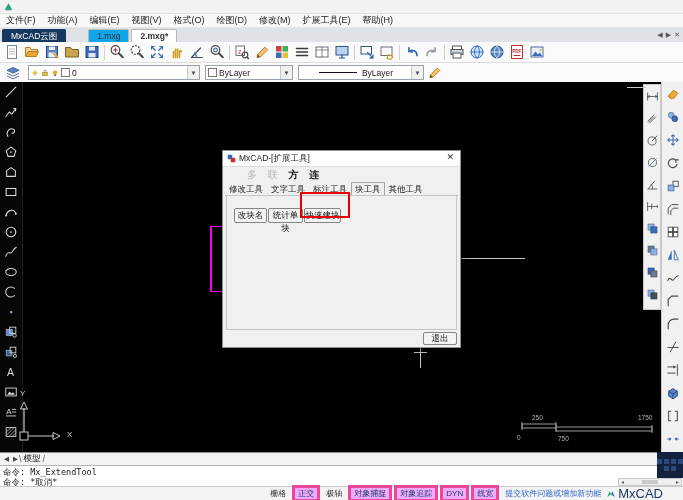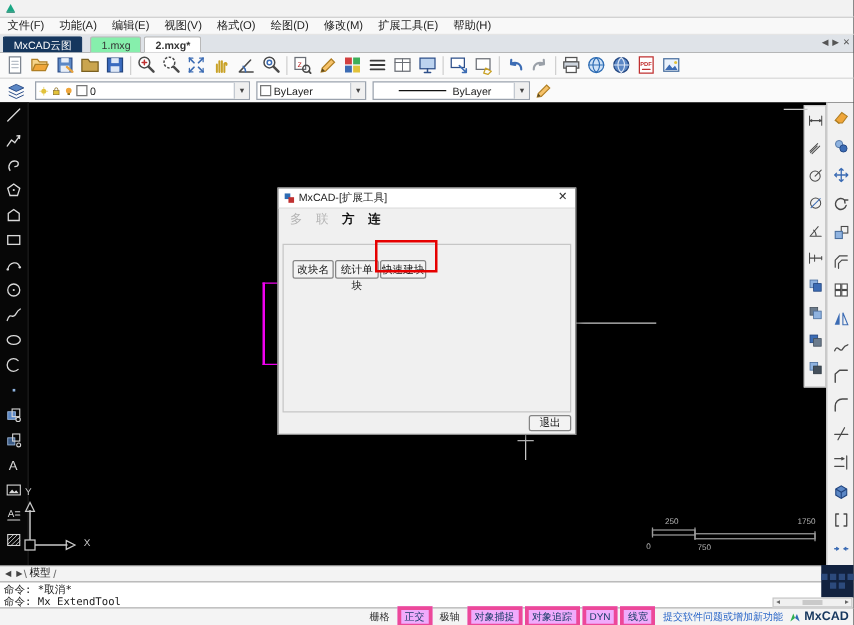--- a/index.html
+++ b/index.html
@@ -11,21 +11,21 @@
   .titlebar{position:absolute;left:0;top:0;width:683px;height:14px;background:#f2f2f2;
             border-bottom:1px solid #e2e2e2;display:flex;align-items:center;box-sizing:border-box}
   .titlebar .app-ico{margin:0 4px 0 4px;display:flex}
   .titlebar .ttl{font-size:8px;color:#4a4a4a;white-space:nowrap}
   .menubar{position:absolute;left:0;top:14px;width:683px;height:14px;background:#f8f8f8;
            border-bottom:1px solid #e5e5e5;display:flex;align-items:center;box-sizing:border-box}
   .menu-item{font-size:9px;color:#222;padding:0 6px;line-height:13px;cursor:default}
   .tabbar{position:absolute;left:0;top:28px;width:683px;height:14px;background:#dfe3e8;
           display:flex;align-items:flex-end;box-sizing:border-box}
   .doc-tab{font-size:8.5px;line-height:12px;height:12px;padding:0 8px;margin-left:2px;
-           background:#86efac;border:1px solid #b9b9b9;border-bottom:none;color:#333;
+           background:#0ea5e9;border:1px solid #b9b9b9;border-bottom:none;color:#333;
            border-radius:2px 2px 0 0}
   .doc-tab.brand{background:#16375e;color:#fff;border-color:#16375e}
   .doc-tab.active{background:#fff;font-weight:bold}
   .tab-ctrls{position:absolute;right:3px;top:2px;display:flex;gap:3px}
   .tab-ctrls span{font-size:7px;color:#555;line-height:10px}
   .toolbar{position:absolute;left:0;top:42px;width:683px;height:21px;background:#fafafa;
            border-bottom:1px solid #ddd;display:flex;align-items:center;padding-left:2px;box-sizing:border-box}
   .icon{display:inline-flex;align-items:center;justify-content:center;width:20px;height:19px}
   .tb-sep{width:1px;height:15px;background:#d0d0d0;margin:0 2px}
   
@@ -55,21 +55,21 @@
   .scalebar{position:absolute;left:512px;top:414px;width:155px;height:30px}
   .scalebar span{position:absolute;font-size:6.5px;color:#b5b5b5;line-height:7px}
   
   .dlg{position:absolute;left:222px;top:150px;width:239px;height:198px;background:#f0f0f0;
        border:1px solid #8f8f8f;box-shadow:2px 2px 5px rgba(0,0,0,.55);z-index:50;box-sizing:border-box}
   .dlg-title{position:absolute;left:0;top:0;right:0;height:15px;background:#fff;
              border-bottom:1px solid #dcdcdc;display:flex;align-items:center}
   .dlg-title .t{font-size:8.5px;color:#222;margin-left:3px}
   .dlg-ico{margin-left:4px;display:flex}
   .dlg-close{position:absolute;right:6px;top:1px;font-size:9px;color:#333;cursor:default}
-  .dlg-header{position:absolute;left:9px;top:17px;height:13px;font-size:10px;white-space:nowrap}
+  .dlg-header{position:absolute;left:24px;top:17px;height:13px;font-size:10px;white-space:nowrap}
   .dlg-header .hm{color:#b4b4b4;letter-spacing:4px;margin-right:4px}
   .dlg-header .hs{color:#111;font-weight:bold;letter-spacing:4px}
   .dlg-tabs{position:absolute;left:2px;top:31px;right:2px;height:13px;display:flex;
             border-bottom:1px solid #a5a5a5}
   .dlg-tab{font-size:8.5px;color:#222;line-height:12px;padding:0 3px;border:1px solid transparent;border-bottom:none}
   .dlg-tab.active{background:#f0f0f0;border-color:#a5a5a5;position:relative;top:0;margin-bottom:-1px;
                   border-bottom:1px solid #f0f0f0}
   .dlg-panel{position:absolute;left:3px;top:44px;right:3px;bottom:17px;border:1px solid #c6c6c6;background:#f0f0f0}
   .dlg-btnrow{position:absolute;left:7px;top:12px;display:flex;gap:1px}
   .dlg-btn{height:15px;font-size:8.5px;font-family:inherit;color:#111;background:#f3f3f3;
@@ -93,22 +93,22 @@
   .corner-mark{position:absolute;left:657px;top:452px;width:26px;height:26px;background:#12223f;z-index:20;
                display:flex;flex-wrap:wrap;align-content:center;justify-content:center;gap:2px}
   .corner-mark i{width:5px;height:5px;background:#2c4a7c}
   .statusbar{position:absolute;left:0;top:486px;width:683px;height:14px;background:#f4f4f4;
              border-top:1px solid #c9c9c9;display:flex;align-items:center;box-sizing:border-box}
   .coords{font-family:"DejaVu Sans Mono","Liberation Mono",monospace;font-size:8.5px;color:#333;margin-left:4px;white-space:nowrap}
   .sb-spacer{flex:1}
   .toggle{font-size:8px;color:#333;padding:0 3px;margin:0 1px;line-height:11px;border:1px solid transparent}
   .toggle.active{border:3px solid #ec4899;background:#f0abfc;color:#143a66}
   .sb-link{font-size:8px;color:#2a66c8;margin:0 5px;white-space:nowrap}
-  .brand{display:flex;align-items:center;margin-right:4px}
-  .brand .bt{font-size:10px;font-weight:bold;color:#16375e;margin-left:2px}
+  .brand{display:flex;align-items:center;margin-right:20px}
+  .brand .bt{font-size:13px;font-weight:normal;color:#16375e;margin-left:2px}
 </style>
 </head>
 <body>
 
 <div class="titlebar">
   <span class="app-ico">
     <svg width="9" height="9" viewBox="0 0 16 16">
         <path d="M2 13L8 2l6 11z" fill="#1ba784"></path>
         <rect x="2" y="13" width="12" height="1.6" fill="#128066"></rect>
       </svg>
@@ -657,42 +657,49 @@
           <rect x="5" y="5" width="6" height="6" fill="#c03030"></rect>
         </svg>
     </span>
     <span class="t">MxCAD-[扩展工具]</span>
     <span class="dlg-close">✕</span>
   </div>
   <div class="dlg-header">
     <span class="hm">多 联</span>
     <span class="hs">方 连</span>
   </div>
+  <div class="dlg-tabs" id="dlgtabs">
+      <div class="dlg-tab">修改工具</div>
+      <div class="dlg-tab">文字工具</div>
+      <div class="dlg-tab">标注工具</div>
+      <div class="dlg-tab active">块工具</div>
+      <div class="dlg-tab">其他工具</div>
+    </div>
   <div class="dlg-panel">
     <div class="dlg-btnrow" id="dlgbtns">
         <button class="dlg-btn" style="width: 33px;">改块名</button>
         <button class="dlg-btn" style="width: 35px;">统计单块</button>
         <button class="dlg-btn" style="width: 37px;">快速建块</button>
       </div>
   </div>
   <div class="red-box"></div>
   <button class="dlg-exit">退出</button>
 </div>
 
 <div class="modelstrip">
   <span class="nav">◀</span>
   <span class="nav">▶</span>
   <span class="slash">\</span>
   <span class="mtab">模型</span>
   <span class="slash">/</span>
 </div>
 
 <div class="cmdarea" id="cmd">
+    <div class="cmd-line">命令: Mx_ExtendTool</div>
     <div class="cmd-line">命令: *取消*</div>
-    <div class="cmd-line">命令: Mx_ExtendTool</div>
   </div>
 <div class="hscroll">
   <span class="ar">◂</span>
   <span class="thumb"></span>
   <span class="ar">▸</span>
 </div>
 <div class="corner-mark">
   <i></i>
     <i></i>
     <i></i>

